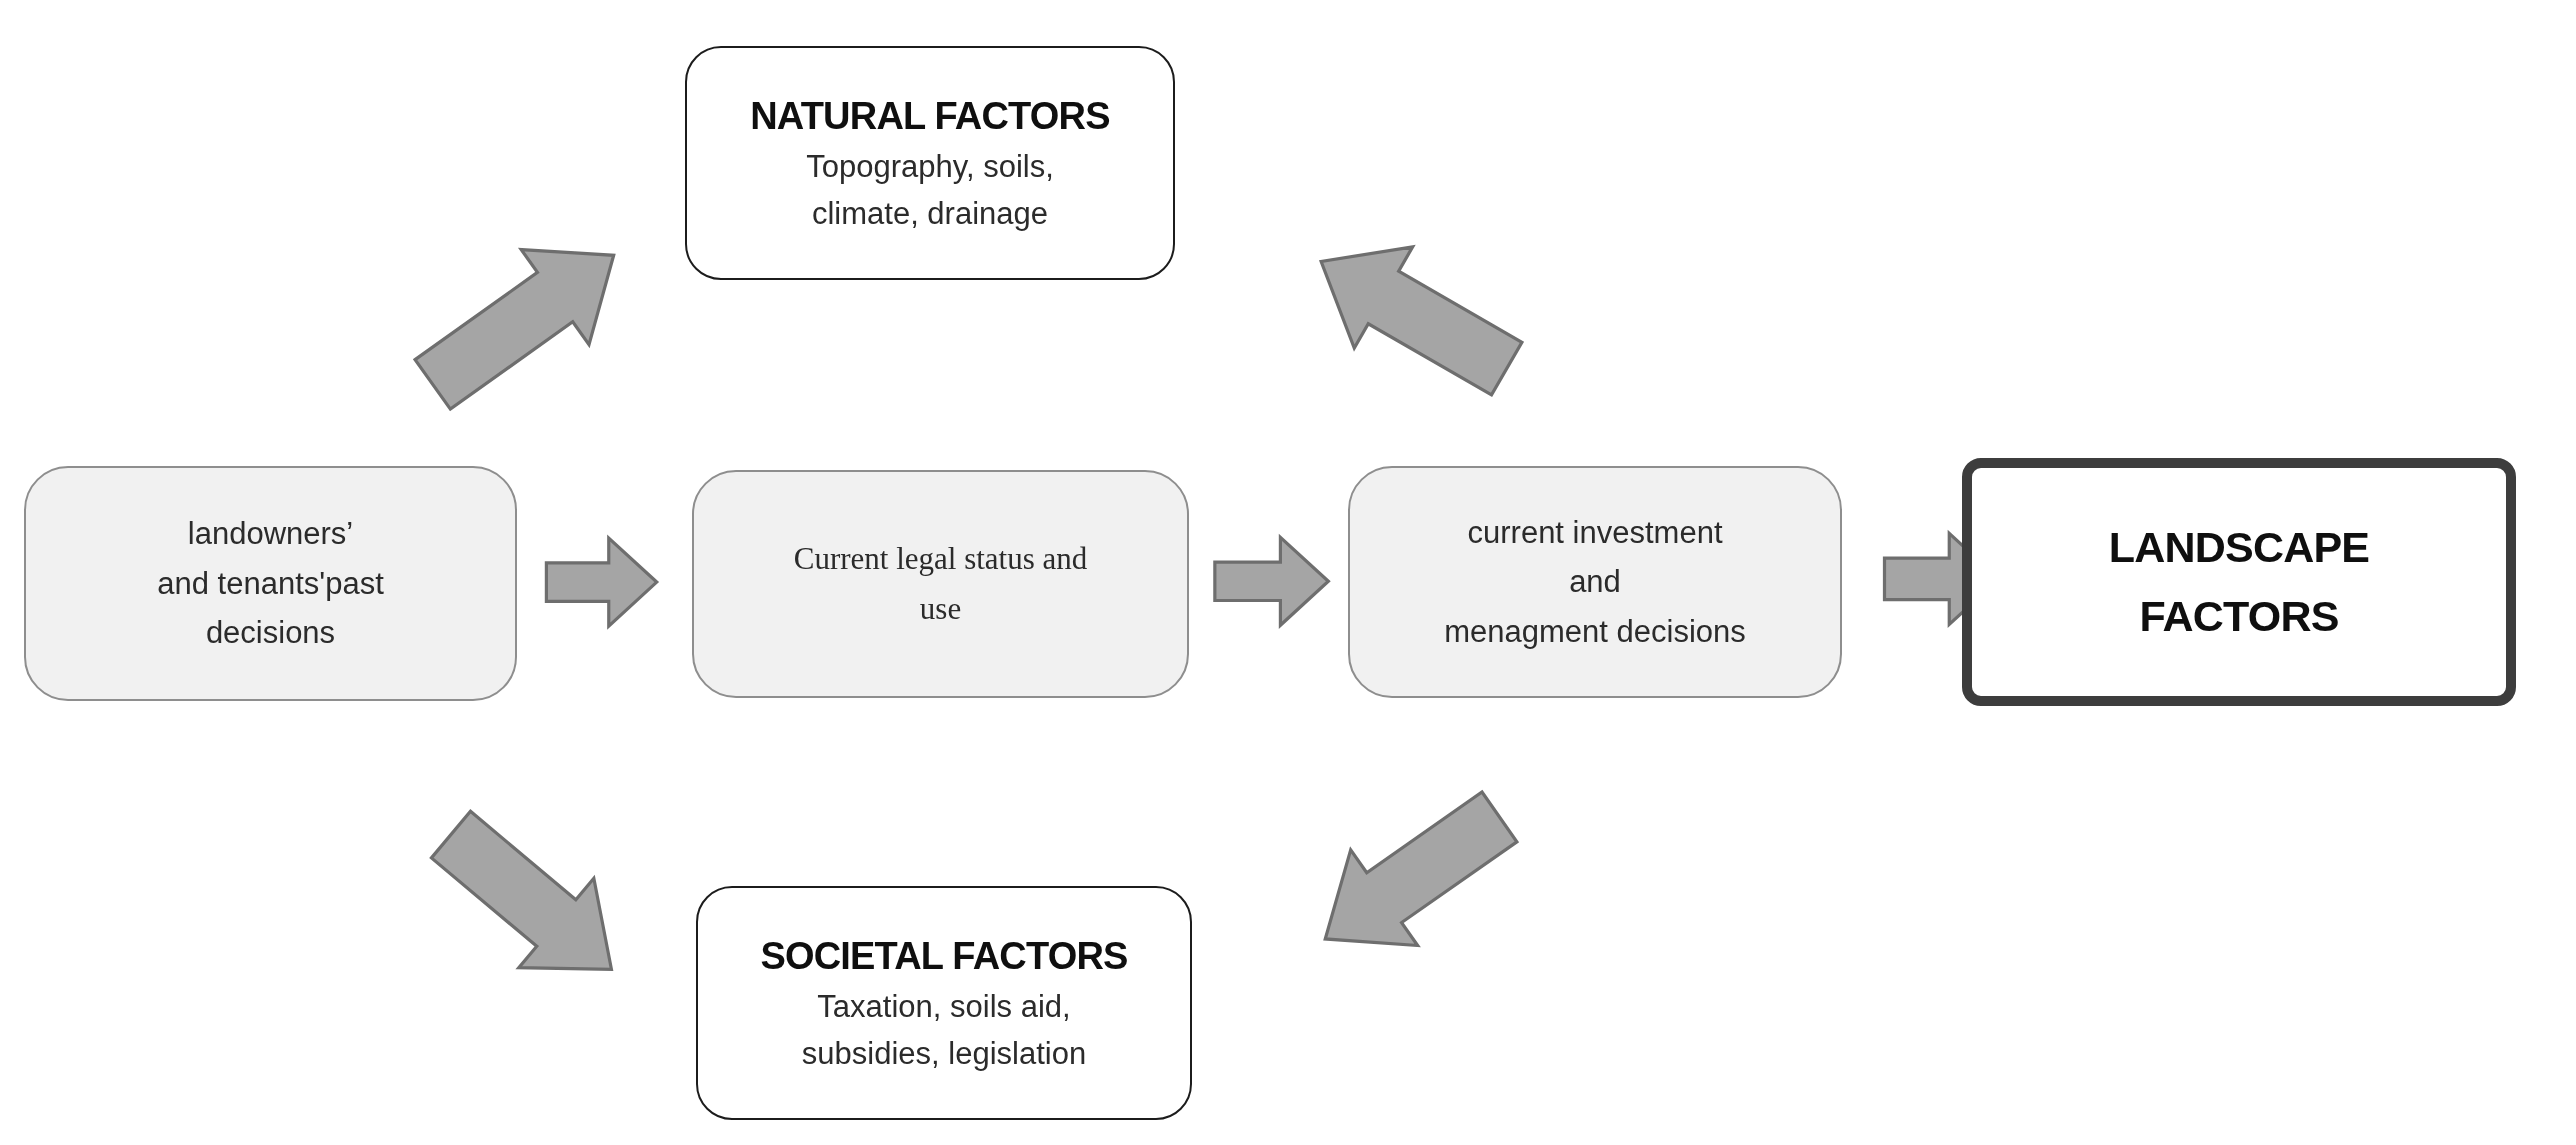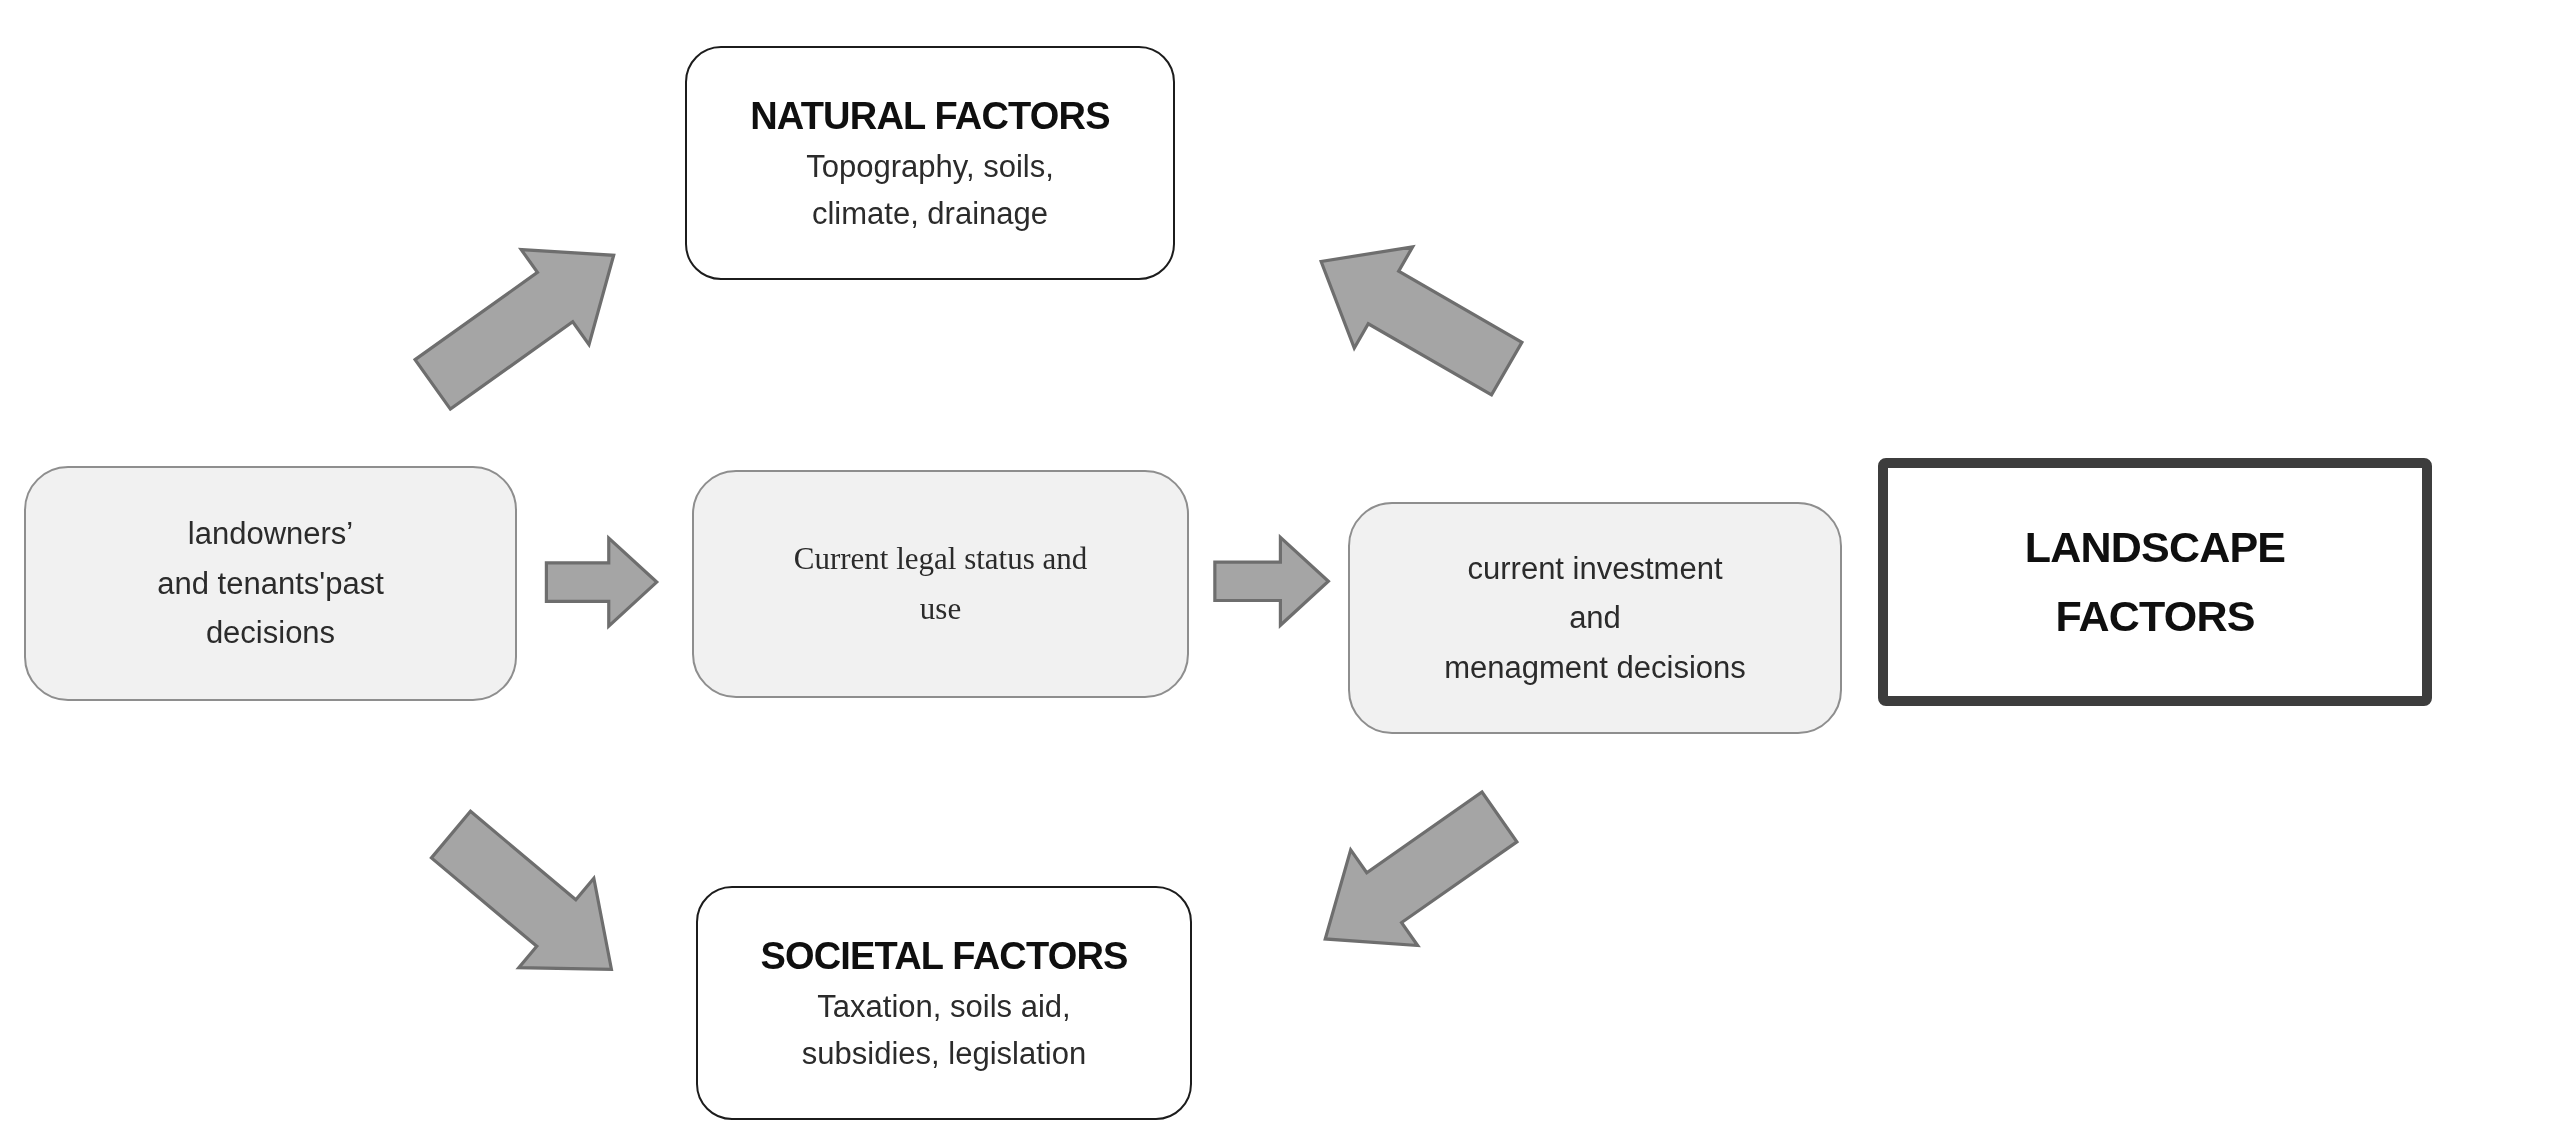--- a/index.html
+++ b/index.html
@@ -9,23 +9,23 @@
   .box{position:absolute;box-sizing:border-box;display:flex;flex-direction:column;
        align-items:center;justify-content:center;text-align:center;}
   .gray{background:#f1f1f1;border:2.4px solid #8e8e8e;border-radius:44px;
         color:#2b2b2b;font-size:31px;line-height:1.6;}
   .whitebox{background:#ffffff;border:2.4px solid #1c1c1c;border-radius:36px;}
   .whitebox .title{font-weight:bold;font-size:38px;color:#0f0f0f;line-height:1.45;letter-spacing:-0.8px;}
   .whitebox .sub{font-size:31px;color:#2b2b2b;line-height:1.5;}
   #node-natural{left:685px;top:46px;width:490px;height:234px;}
   #node-landowners{left:24px;top:466px;width:493px;height:235px;}
   #node-legal{left:692px;top:470px;width:497px;height:228px;font-family:Liberation Serif, serif;}
-  #node-investment{left:1348px;top:466px;width:494px;height:232px;margin-top:36px;}
-  #node-landscape{left:1878px;top:458px;width:554px;height:248px;
-        background:#ffffff;border:10.4px solid #3d3d3d;border-radius:8px;
+  #node-investment{left:1348px;top:466px;width:494px;height:232px;}
+  #node-landscape{left:1962px;top:458px;width:554px;height:248px;
+        background:#ffffff;border:10.4px solid #3d3d3d;border-radius:19px;
         font-weight:bold;font-size:43px;color:#0f0f0f;line-height:1.6;letter-spacing:-0.8px;}
   #node-societal{left:696px;top:886px;width:496px;height:234px;}
   .line{display:block;}
 </style>
 </head>
 <body>
 
 <div id="canvas">
 
   <svg id="arrows" viewBox="0 0 3221 1432" xmlns="http://www.w3.org/2000/svg">

